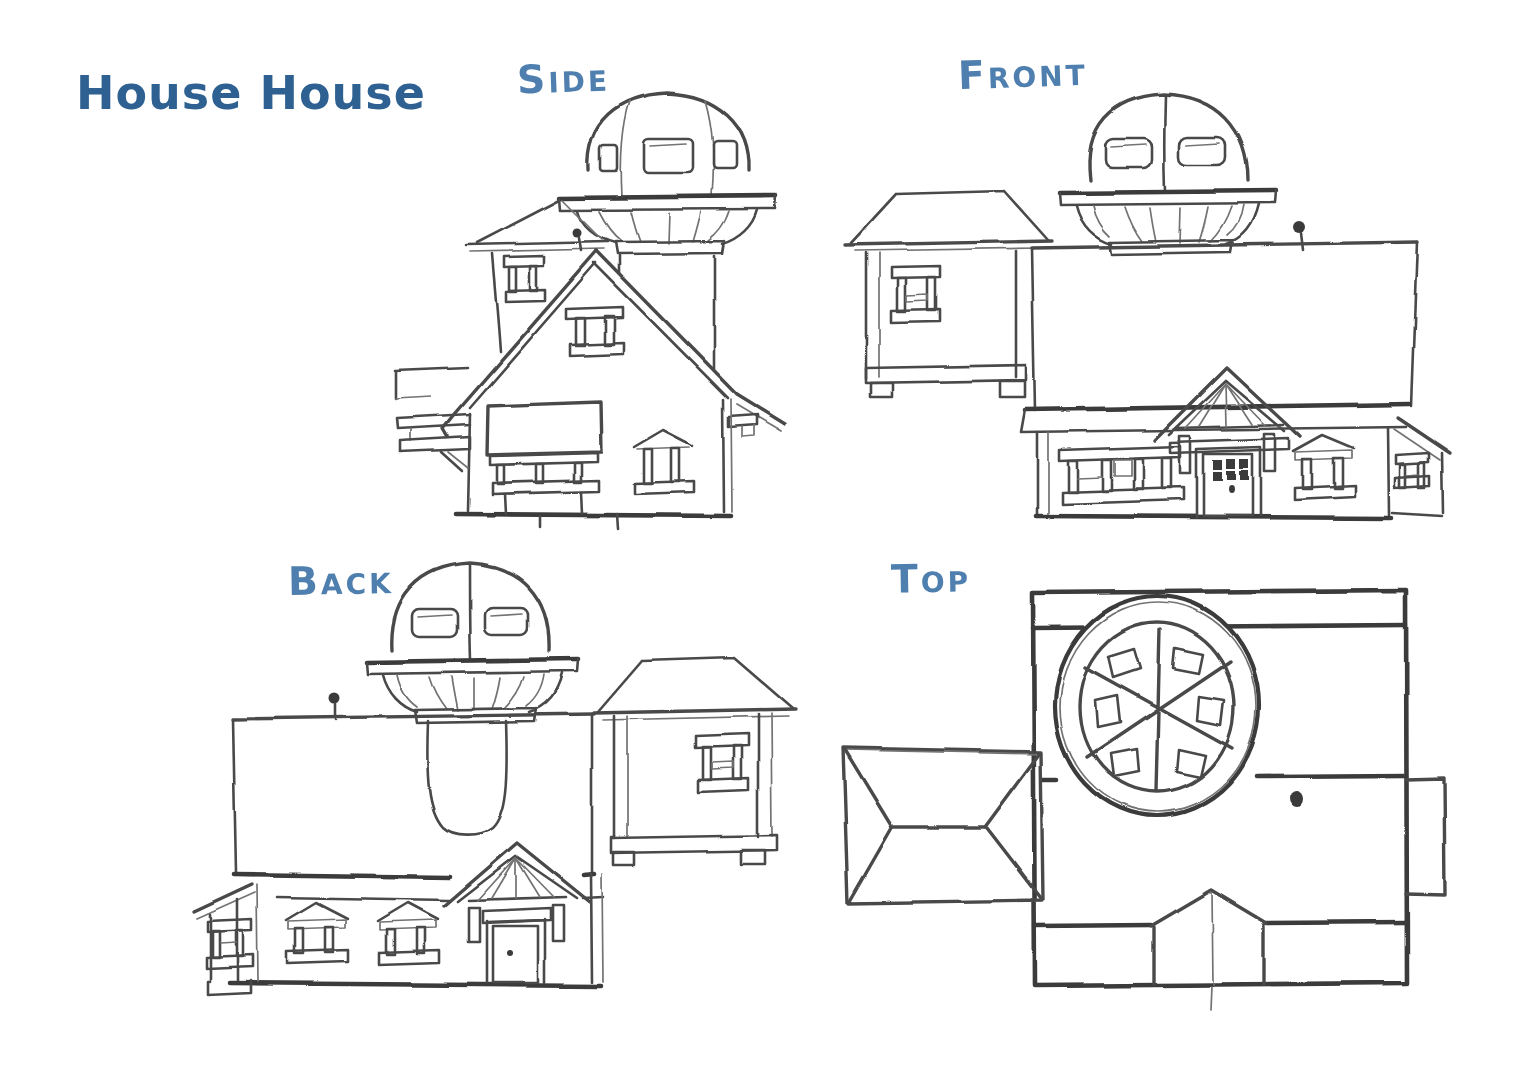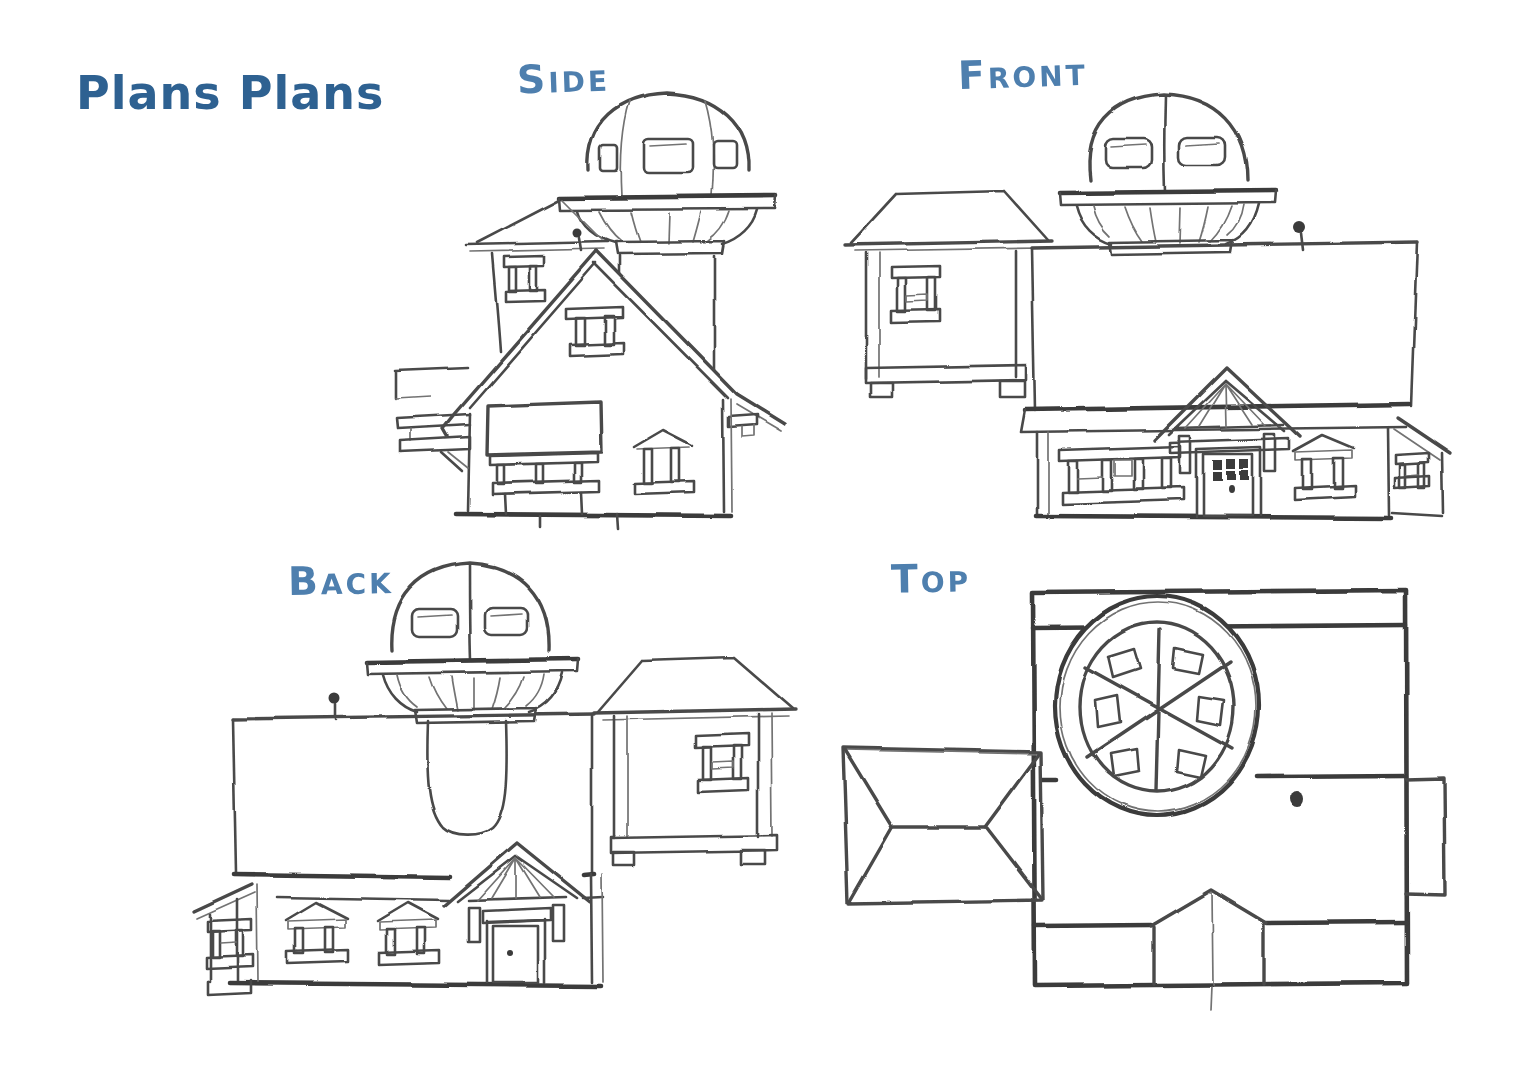--- a/index.html
+++ b/index.html
@@ -29,21 +29,21 @@
   .t{stroke:var(--color-ink_dark,#3a3a3a);stroke-width:4.6;}
   .l{stroke:var(--color-ink_light,#737373);stroke-width:1.7;}
   .f{fill:var(--color-ink_dark,#3a3a3a);stroke:none;}
   .w{fill:#ffffff;}
 </style>
 </head>
 <body style="background: rgb(255, 255, 255);">
 
 <div class="sheet">
 
-  <h1 class="title">Plans Plans</h1>
+  <h1 class="title">House House</h1>
   <div class="hand" id="lbl-side">SIDE</div>
   <div class="hand" id="lbl-front">FRONT</div>
   <div class="hand" id="lbl-back">BACK</div>
   <div class="hand" id="lbl-top">TOP</div>
 
   <svg class="sketch" viewBox="0 0 1533 1080">
     <defs>
       <filter id="wobble" x="-3%" y="-3%" width="106%" height="106%">
         <feTurbulence type="fractalNoise" baseFrequency="0.013" numOctaves="2" seed="7" result="n"></feTurbulence>
         <feDisplacementMap in="SourceGraphic" in2="n" scale="4.5" xChannelSelector="R" yChannelSelector="G"></feDisplacementMap>

